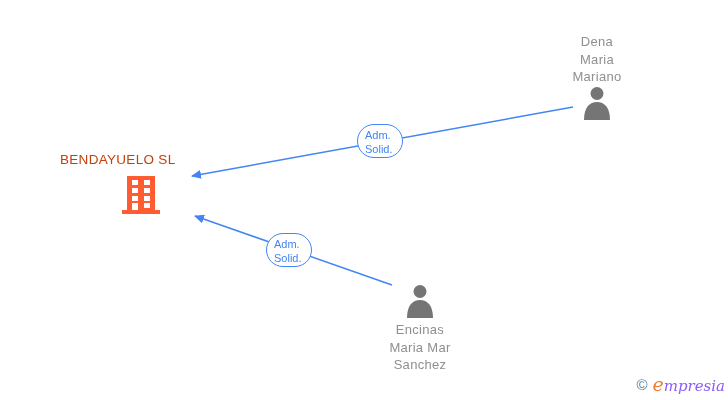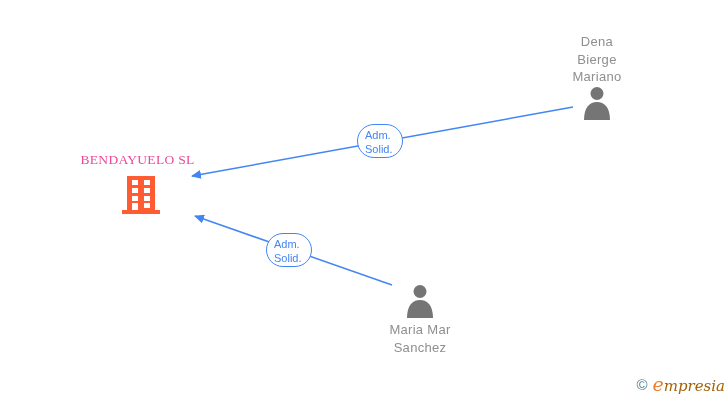--- a/index.html
+++ b/index.html
@@ -30,25 +30,23 @@
     font-size: 13px;
     line-height: 17.5px;
     letter-spacing: 0.3px;
     white-space: nowrap;
   }
   .node-label span { display: block; }
   .company-node-label {
     position: absolute;
     left: 60px; top: 152px;
     width: 155px;
-    text-align: center;
-    color: #ec4899;
+    color: #c2410c;
     font-size: 13.5px;
     letter-spacing: 0.3px;
-    font-family: Liberation Serif, serif;
   }
   .company-icon-wrap {
     position: absolute;
     left: 119px; top: 176px;
     width: 44px; height: 38px;
     cursor: pointer;
   }
   .person-icon-wrap {
     width: 34px; height: 34px;
     display: inline-block;
@@ -90,21 +88,21 @@
     vertical-align: 1px;
   }
   .logo .lead {
     color: #ee7f30;
     font-family: "DejaVu Serif", serif;
     font-style: italic;
     font-size: 19px;
     margin-left: 5px;
   }
   .logo .rest {
-    color: #a16207;
+    color: #8b5cf6;
     font-family: "DejaVu Serif", serif;
     font-style: italic;
     font-size: 15px;
   }
 </style>
 </head>
 <body>
 
 <div class="canvas">
 
@@ -129,37 +127,38 @@
       <rect x="25" y="12" width="6" height="5" fill="#ffffff"></rect>
       <rect x="13" y="20" width="6" height="5" fill="#ffffff"></rect>
       <rect x="25" y="20" width="6" height="5" fill="#ffffff"></rect>
       <rect x="13" y="27" width="6" height="7" fill="#ffffff"></rect>
       <rect x="25" y="27" width="6" height="5" fill="#ffffff"></rect>
     </svg>
   </div>
 
   <div class="node node-label person-top-label">
     <span>Dena</span>
-    <span>Bierge</span>
+    <span>Maria</span>
     <span>Mariano</span>
   </div>
   <div class="person-icon-wrap person-top-icon">
     <svg width="34" height="34" viewBox="0 0 34 34">
       <circle cx="17" cy="7.5" r="6.5" fill="#757575"></circle>
       <path d="M4,34 C4,21.5 9.5,16 17,16 C24.5,16 30,21.5 30,34 Z" fill="#757575"></path>
     </svg>
   </div>
 
   <div class="person-icon-wrap person-bottom-icon">
     <svg width="34" height="34" viewBox="0 0 34 34">
       <circle cx="17" cy="7.5" r="6.5" fill="#757575"></circle>
       <path d="M4,34 C4,21.5 9.5,16 17,16 C24.5,16 30,21.5 30,34 Z" fill="#757575"></path>
     </svg>
   </div>
   <div class="node node-label person-bottom-label">
+    <span>Encinas</span>
     <span>Maria Mar</span>
     <span>Sanchez</span>
   </div>
 
   <div class="edge-label edge-label-1">
     <span>Adm.</span>
     <span>Solid.</span>
   </div>
   <div class="edge-label edge-label-2">
     <span>Adm.</span>

